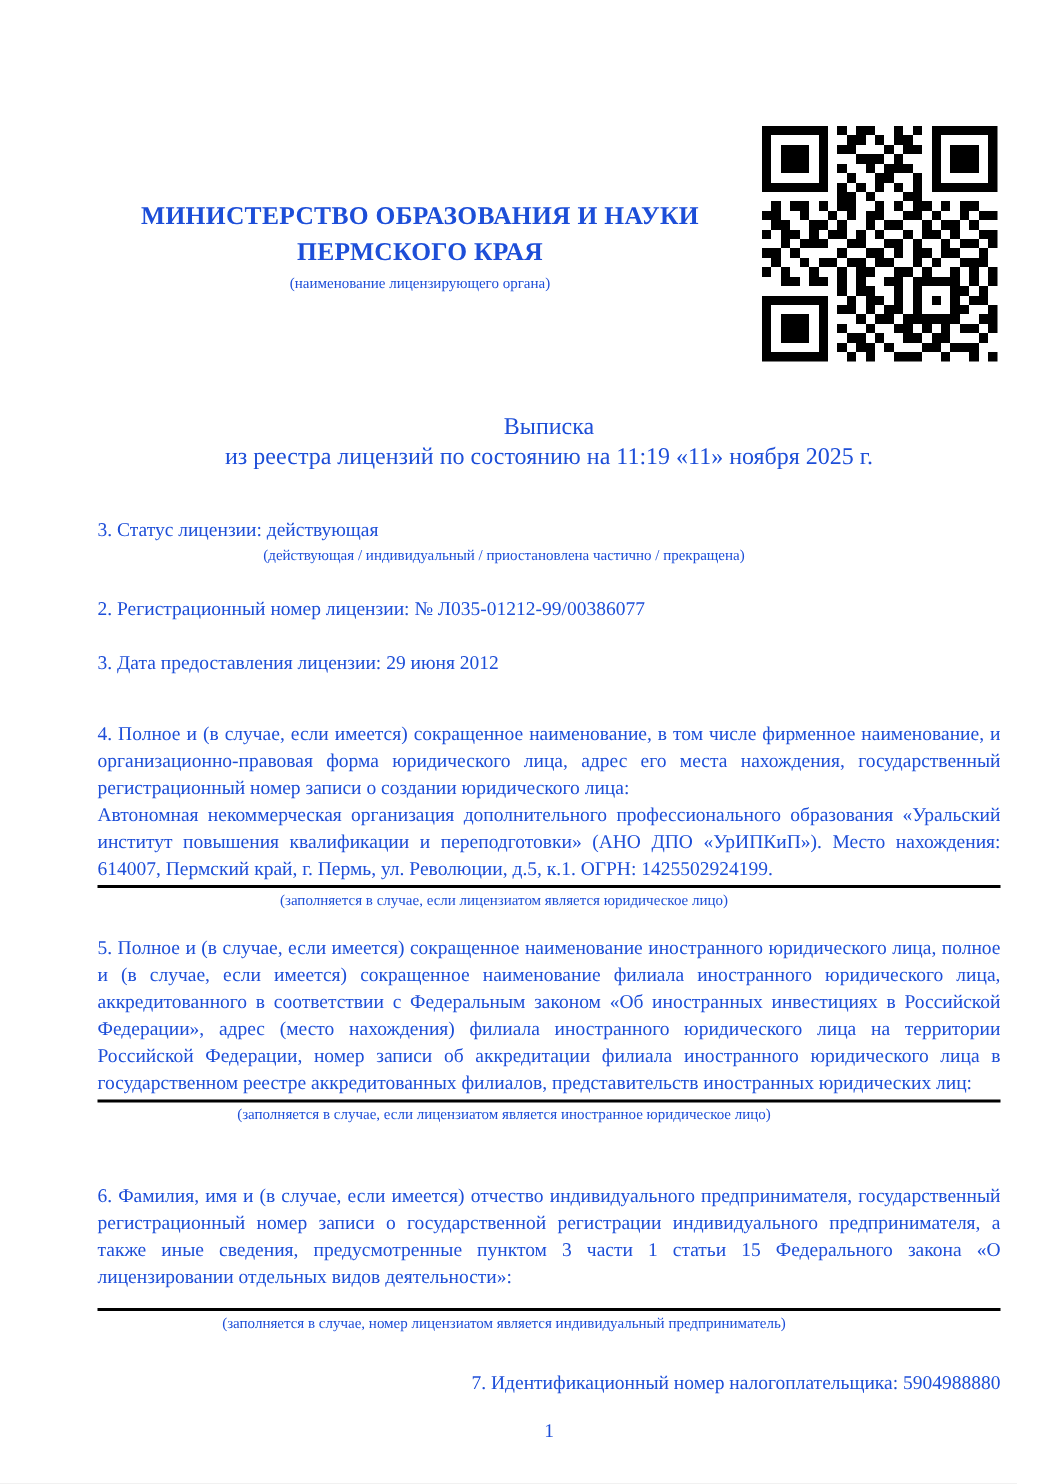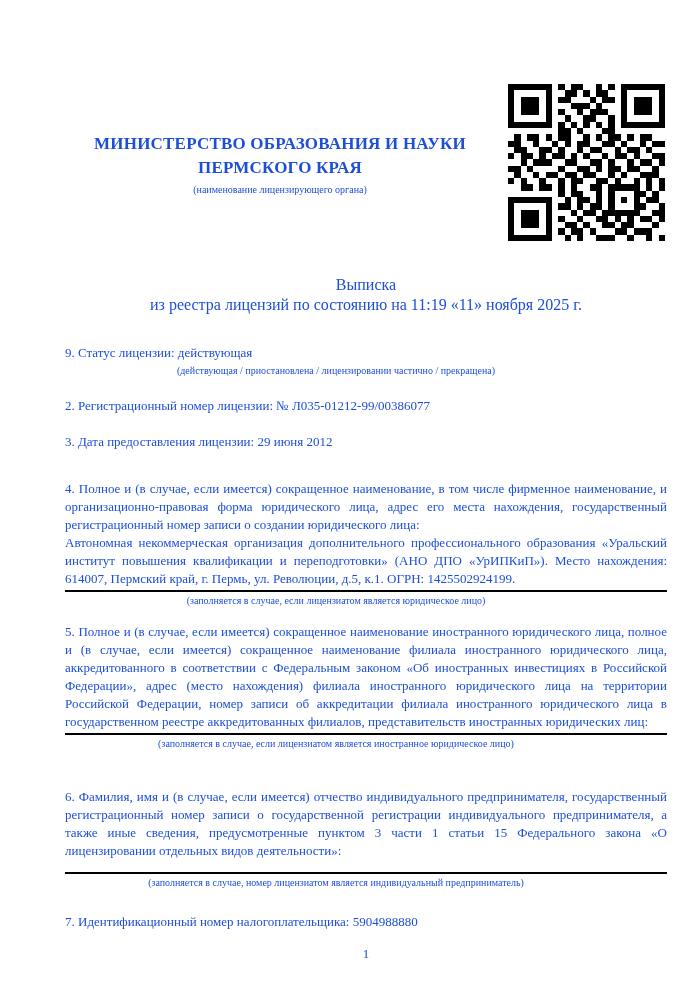--- a/index.html
+++ b/index.html
@@ -22,21 +22,21 @@
   .ministry .small-caption{margin-top:3px;}
   .doc-title{margin-top:78px;text-align:center;font-size:16px;line-height:20px;}
   .body-text{font-size:13px;line-height:18px;}
   .just{text-align:justify;}
   .sec-1{margin-top:29px;}
   .sec-2{margin-top:17px;}
   .sec-3{margin-top:18px;}
   .sec-4{margin-top:29px;}
   .sec-5{margin-top:15px;}
   .sec-6{margin-top:37px;}
-  .sec-7{margin-top:23px;}
+  .sec-7{margin-top:23px;text-align:right;}
   .field-caption{font-size:10px;line-height:14px;text-align:center;margin-right:60px;margin-top:2px;}
   .sec-1 .field-caption{line-height:18px;margin-top:0;}
   .rule{border:none;border-top:2px solid #000;margin:2px 0 0 0;height:0;}
   .rule-gap{margin-top:12px;}
   .page-number{margin-top:14px;text-align:center;font-size:13px;line-height:18px;}
 </style>
 </head>
 <body>
 
 <div class="page">
@@ -378,22 +378,22 @@
       <div class="ministry-line">ПЕРМСКОГО КРАЯ</div>
       <div class="small-caption">(наименование лицензирующего органа)</div>
     </div>
 
     <div class="doc-title">
       <div>Выписка</div>
       <div>из реестра лицензий по состоянию на 11:19 «11» ноября 2025 г.</div>
     </div>
 
     <div class="body-text sec-1">
-      <div>9. Статус лицензии: действующая</div>
-      <div class="field-caption">(действующая / приостановлена / лицензировании частично / прекращена)</div>
+      <div>3. Статус лицензии: действующая</div>
+      <div class="field-caption">(действующая / индивидуальный / приостановлена частично / прекращена)</div>
     </div>
 
     <div class="body-text sec-2">
       <div>2. Регистрационный номер лицензии: № Л035-01212-99/00386077</div>
     </div>
 
     <div class="body-text sec-3">
       <div>3. Дата предоставления лицензии: 29 июня 2012</div>
     </div>
 

